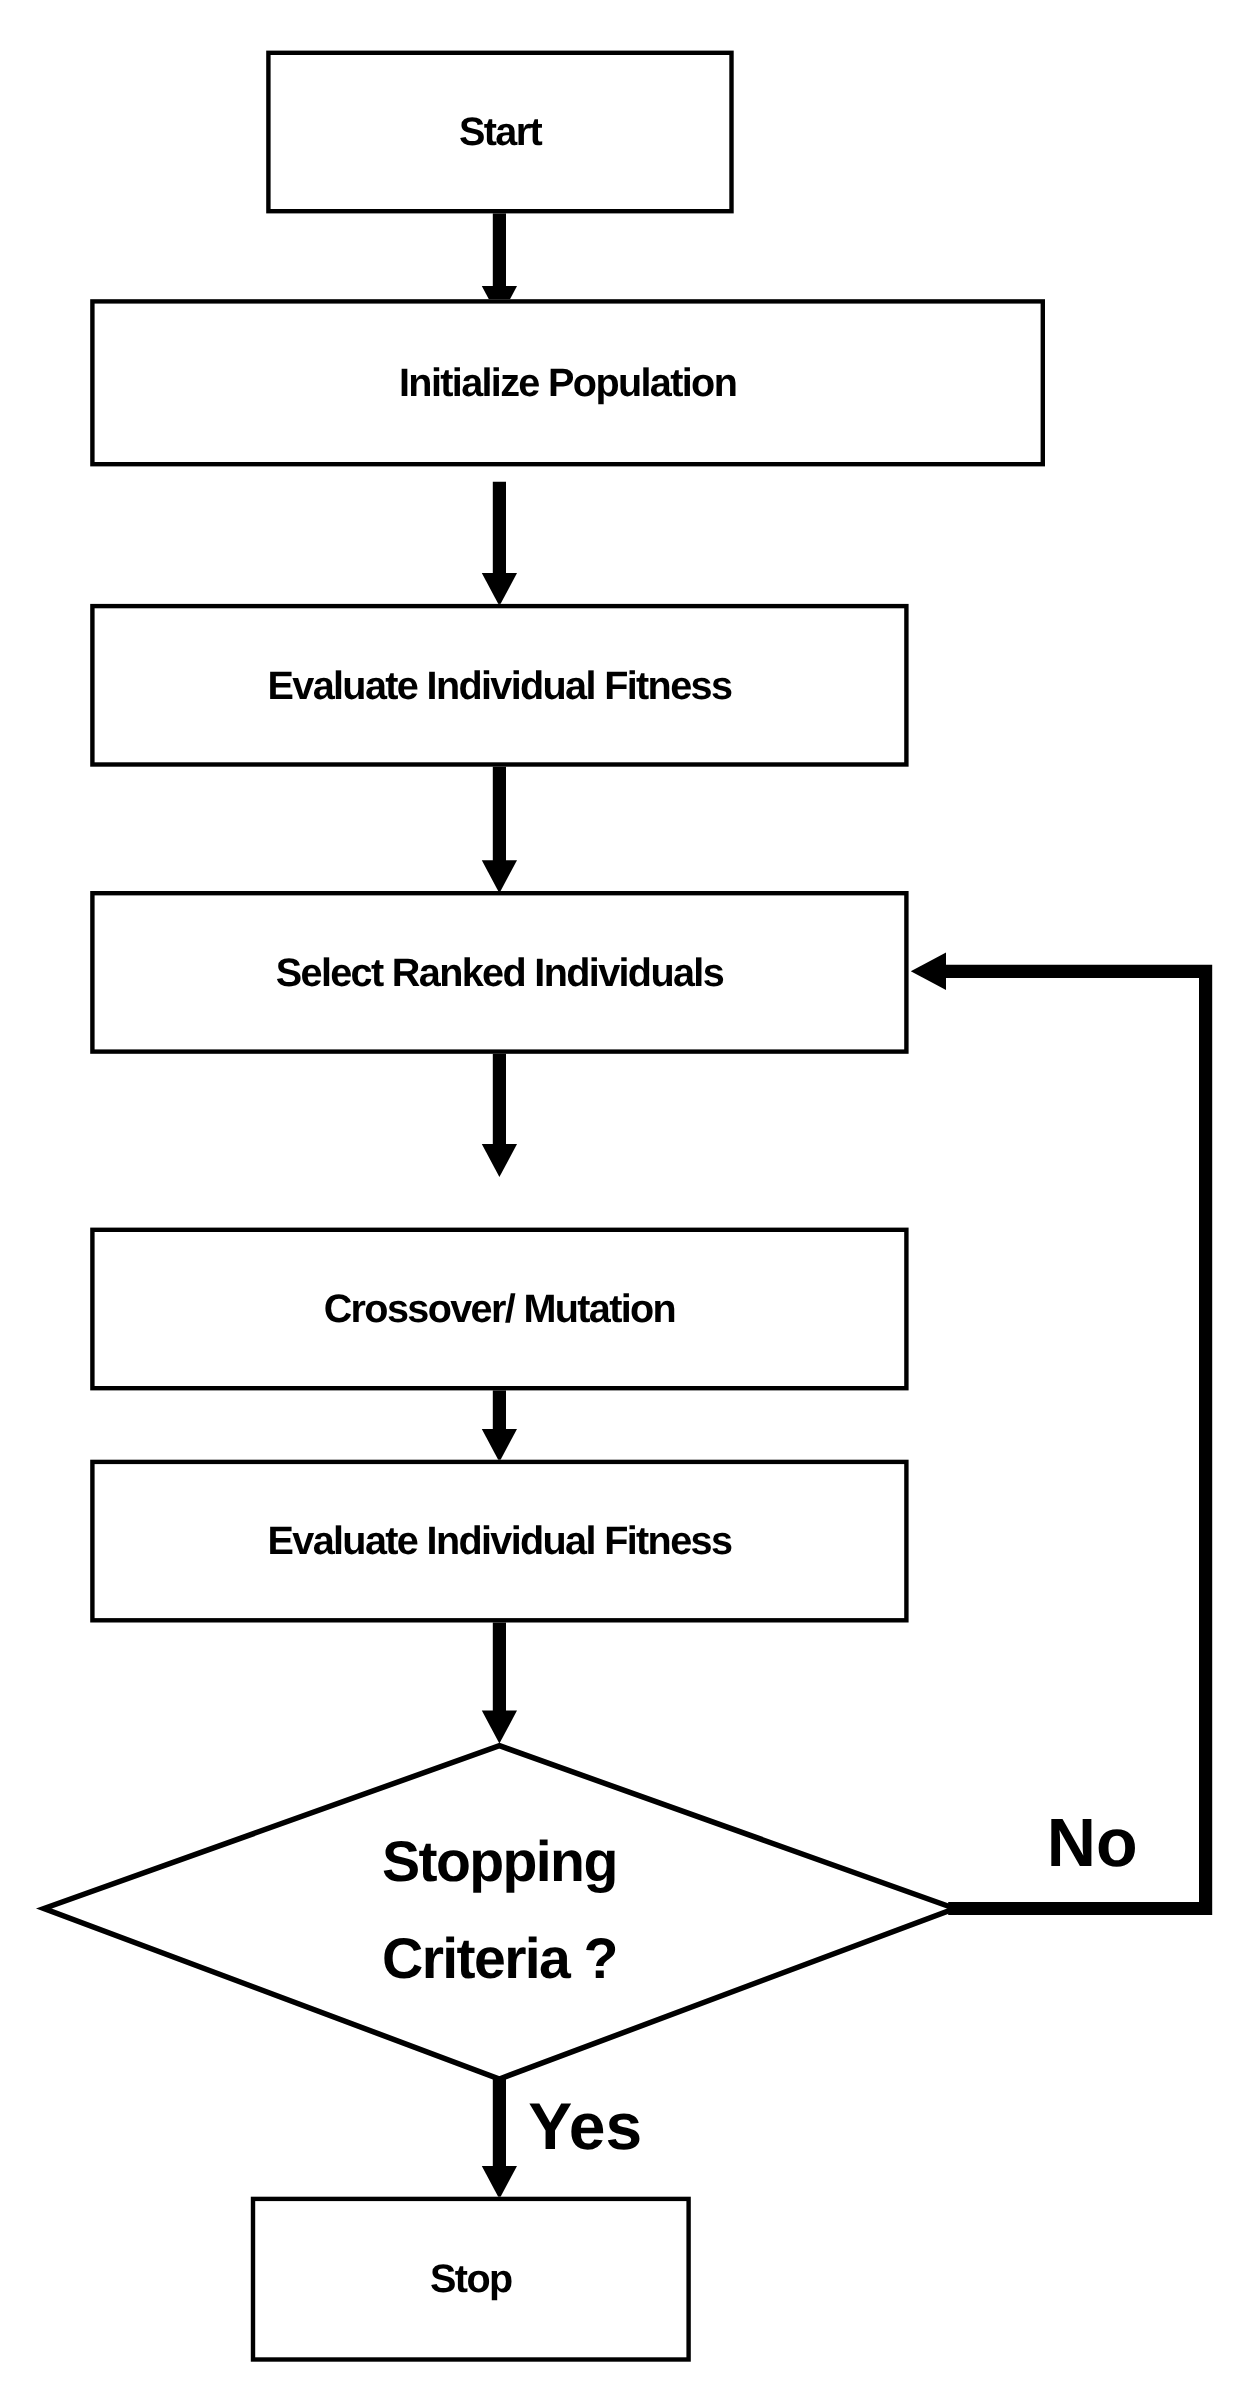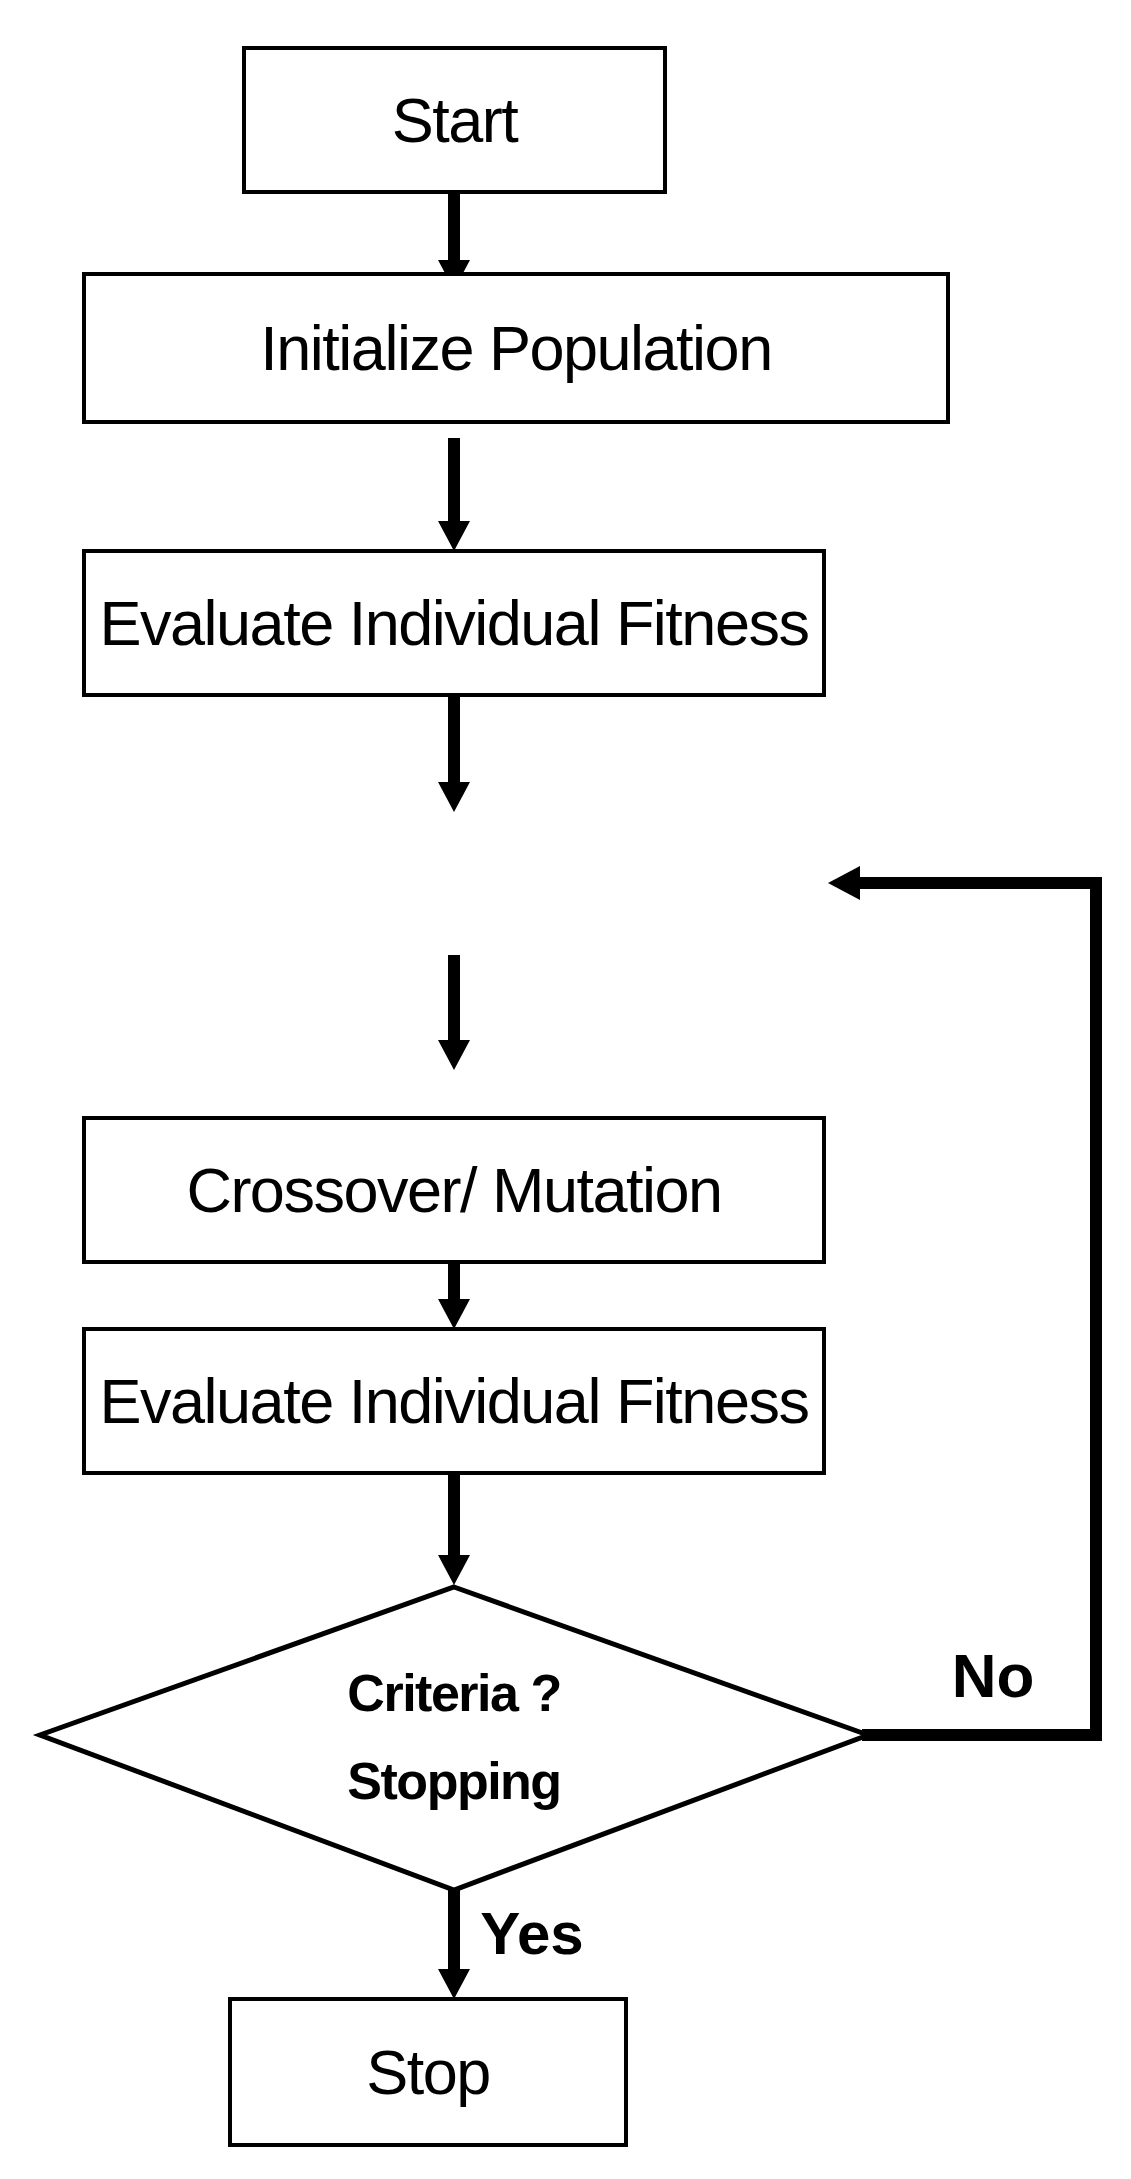--- a/index.html
+++ b/index.html
@@ -40,22 +40,22 @@
   .node{
     position:absolute;
     border:4px solid var(--ink);
     background:var(--paper);
     display:flex;
     align-items:center;
     justify-content:center;
     text-align:center;
   }
   .node-label{
-    font-weight:400;
-    font-size:63px;
+    font-weight:700;
+    font-size:36px;
     letter-spacing:-1.5px;
     white-space:nowrap;
     line-height:1;
   }
   .node-start      { left:242px; top:46px;   width:425px; height:148px; }
   .node-initialize { left:82px;  top:272px;  width:868px; height:152px; }
   .node-evaluate1  { left:82px;  top:549px;  width:744px; height:148px; }
   .node-select     { left:82px;  top:810px;  width:744px; height:148px; }
   .node-crossover  { left:82px;  top:1068px; width:744px; height:148px;margin-top:48px; }
   .node-evaluate2  { left:82px;  top:1327px; width:744px; height:148px; }
@@ -136,35 +136,38 @@
   </div>
 
   <div class="node node-initialize">
     <span class="node-label">Initialize Population</span>
   </div>
 
   <div class="node node-evaluate1">
     <span class="node-label">Evaluate Individual Fitness</span>
   </div>
 
+  <div class="node node-select">
+    <span class="node-label">Select Ranked Individuals</span>
+  </div>
 
   <div class="node node-crossover">
     <span class="node-label">Crossover/ Mutation</span>
   </div>
 
   <div class="node node-evaluate2">
     <span class="node-label">Evaluate Individual Fitness</span>
   </div>
 
   <div class="node node-stop">
     <span class="node-label">Stop</span>
   </div>
 
   <div class="decision-label">
+    <div>Stopping</div>
     <div>Criteria ?</div>
-    <div>Stopping</div>
   </div>
 
   <div class="edge-label edge-label-no">No</div>
 
   <div class="edge-label edge-label-yes">Yes</div>
 
 </div>
 
 </body></html>

